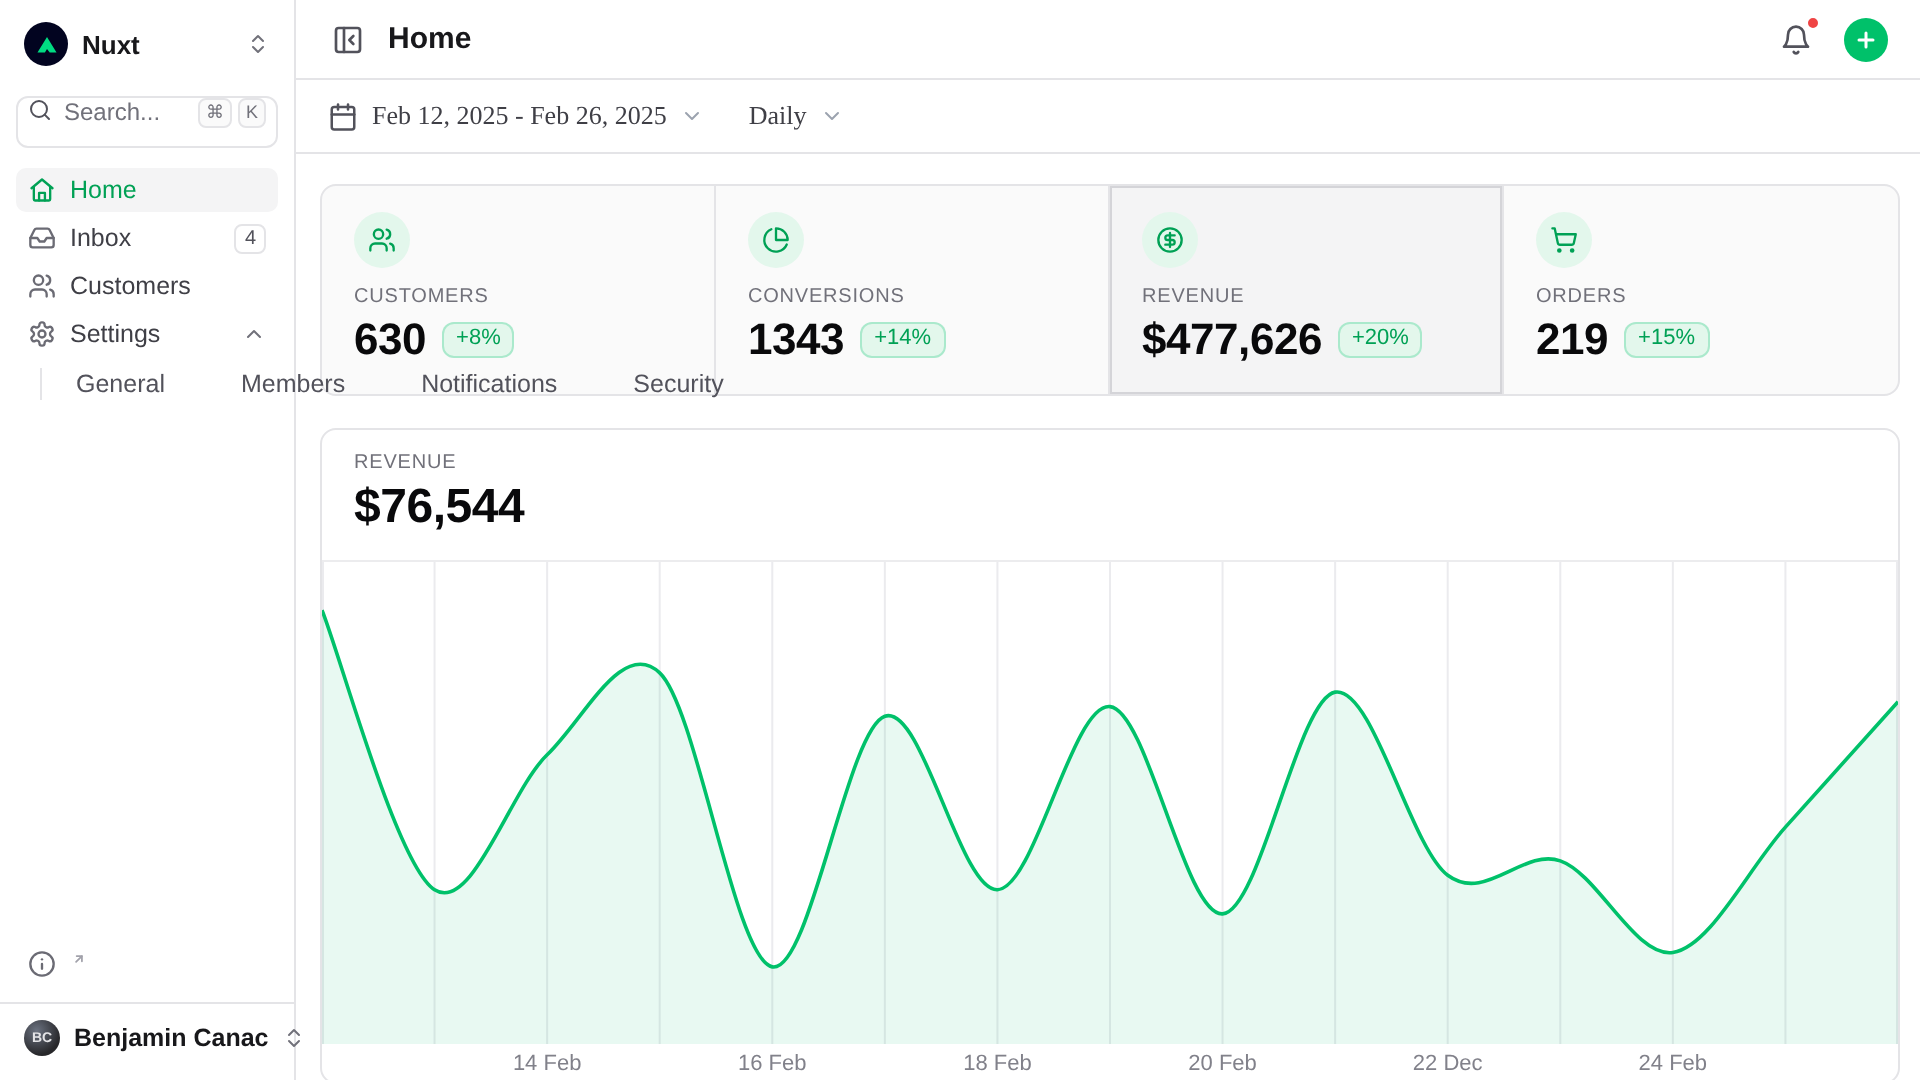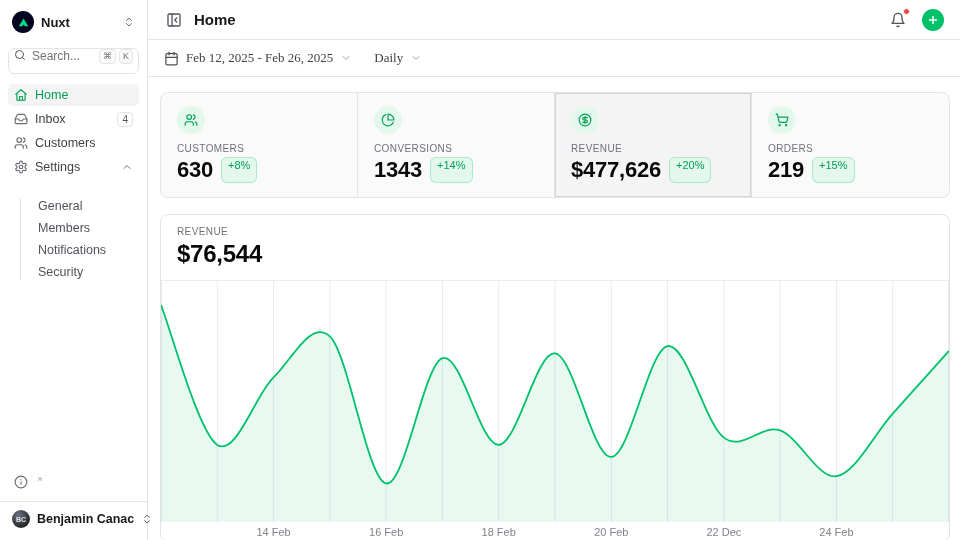--- a/index.html
+++ b/index.html
@@ -45,21 +45,21 @@
   .nav-item{display:flex;align-items:center;gap:7px;height:22px;padding:0 6px;border-radius:5px;
     font-size:12.5px;font-weight:500;color:#3f3f46;cursor:pointer;border:none;background:none;width:100%;text-align:left}
   .nav-item .n-icon{display:flex;color:#6b6b74}
   .nav-item svg{width:14px;height:14px}
   .nav-item.active{background:#f4f4f5;color:var(--primary-dark)}
   .nav-item.active .n-icon{color:var(--primary-dark)}
   .count-badge{margin-left:auto;font-size:10px;color:#52525b;border:1px solid var(--border);
     border-radius:4px;background:#fff;padding:0 4px;height:15px;line-height:14px}
   .trail-chevron{margin-left:auto;color:var(--muted);display:flex}
   .trail-chevron svg{width:12px;height:12px}
-  .subnav{position:relative;display:flex;flex-direction:column;gap:2px;margin:16px 0}
+  .subnav{position:relative;display:flex;gap:2px;margin:2px 0}
   .subnav::before{content:"";position:absolute;left:12px;top:2px;bottom:2px;width:1px;background:var(--border)}
   .sub-item{display:flex;align-items:center;height:20px;padding:0 6px 0 30px;border-radius:5px;
     font-size:12.5px;color:#52525b;cursor:pointer;border:none;background:none;width:100%;text-align:left}
   .sb-spacer{flex:1}
   .ext-icon{display:flex;color:#a1a1aa;margin-left:1px;position:relative;top:-3px}
   .ext-icon svg{width:7px;height:7px}
   .sb-divider{height:1px;background:var(--border);margin:8px -8px 4px -8px}
   .user-row{display:flex;align-items:center;gap:7px;padding:4px;border:none;background:none;
     border-radius:6px;cursor:pointer;width:100%}
   .avatar{width:18px;height:18px;border-radius:50%;flex:none;
@@ -96,21 +96,21 @@
   .stats{display:grid;grid-template-columns:repeat(4,1fr);border:1px solid var(--border);
     border-radius:8px;background:#fafafa;overflow:hidden}
   .stat{padding:13px 16px 14px;border-right:1px solid var(--border);cursor:pointer}
   .stat:last-child{border-right:none}
   .stat.selected{background:#f4f4f5;box-shadow:inset 0 0 0 1px #d4d4d8}
   .stat-icon{width:28px;height:28px;border-radius:50%;background:var(--primary-tint);
     display:flex;align-items:center;justify-content:center;color:var(--primary-dark)}
   .stat-icon svg{width:14px;height:14px}
   .stat-label{margin-top:9px;font-size:10px;font-weight:500;letter-spacing:.04em;
     color:var(--muted);text-transform:uppercase}
-  .stat-value-row{margin-top:3px;display:flex;gap:8px}
+  .stat-value-row{margin-top:3px;display:flex;align-items:center;gap:8px}
   .stat-value{font-size:22px;font-weight:700;letter-spacing:-.01em;color:#09090b}
   .delta{font-size:11px;font-weight:500;color:var(--primary-dark);background:var(--primary-tint);
     border:1px solid rgba(0,193,106,.25);border-radius:6px;padding:1px 6px 2px;line-height:13px}
 
   .chart-card{margin-top:16px;border:1px solid var(--border);border-radius:8px;background:#fff;overflow:hidden}
   .chart-head{padding:11px 16px 12px}
   .chart-title{font-size:10px;font-weight:500;letter-spacing:.04em;color:var(--muted);text-transform:uppercase}
   .chart-total{font-size:24px;font-weight:700;letter-spacing:-.01em;margin-top:3px;color:#09090b}
   .plot{height:242px;border-top:1px solid #ececee;position:relative;overflow:hidden}
   .plot svg{position:absolute;inset:0;width:100%;height:100%;display:block}

